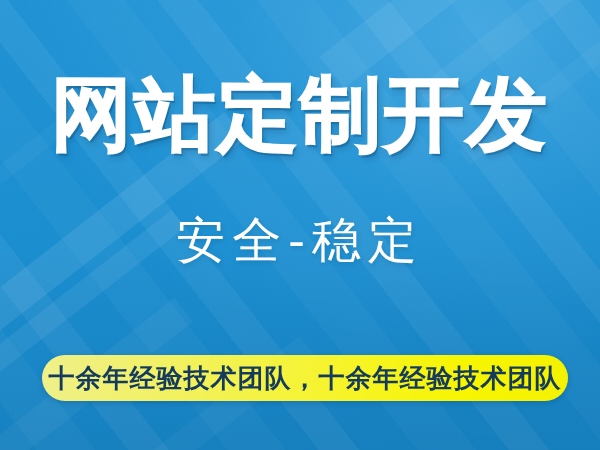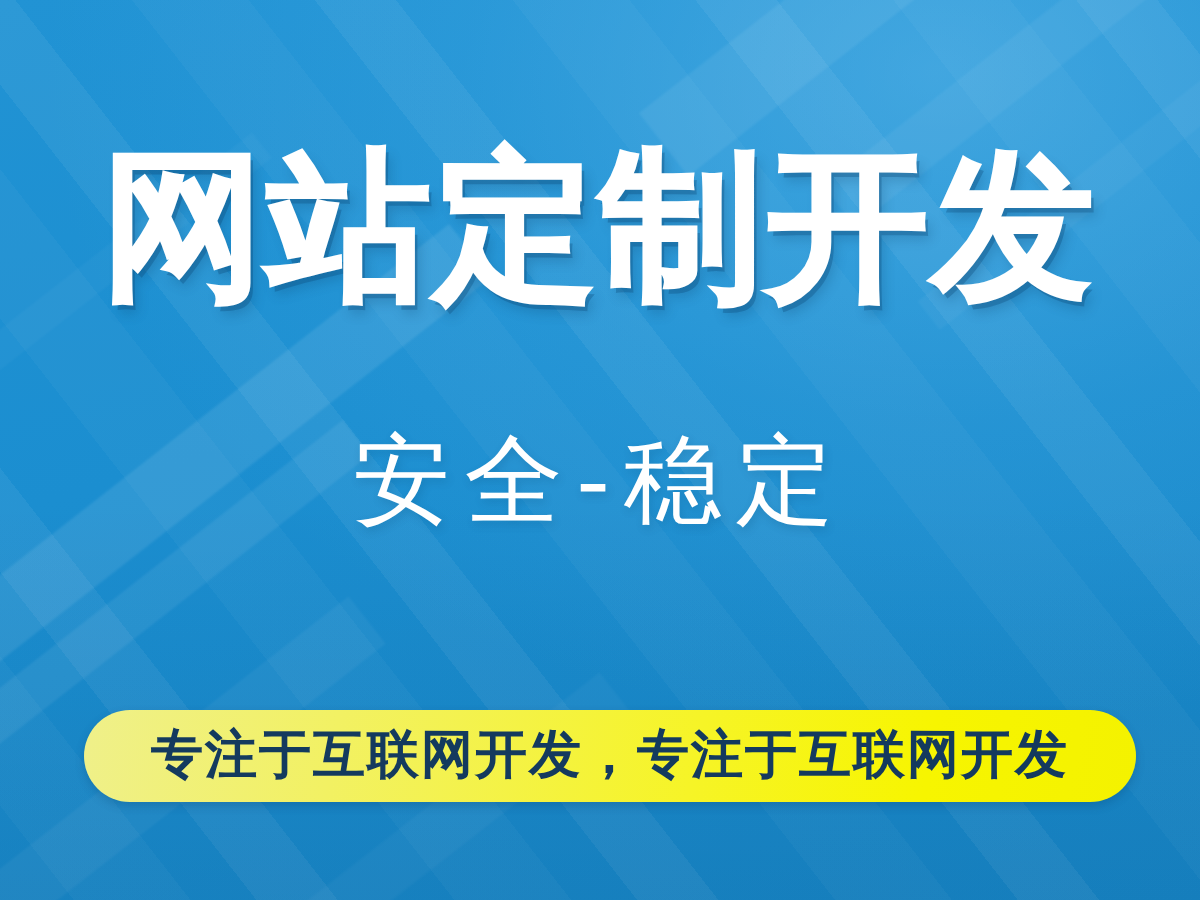--- a/index.html
+++ b/index.html
@@ -164,17 +164,17 @@
 
   <div class="bg-vignette"></div>
 
   <div class="content">
 
     <div class="headline">网站定制开发</div>
 
     <div class="subhead">安全-稳定</div>
 
     <div class="ribbon">
-      <span class="ribbon-text">专注于互联网开发，专注于互联网开发</span>
+      <span class="ribbon-text">十余年经验技术团队，十余年经验技术团队</span>
     </div>
 
   </div>
 </div>
 
 </body></html>

